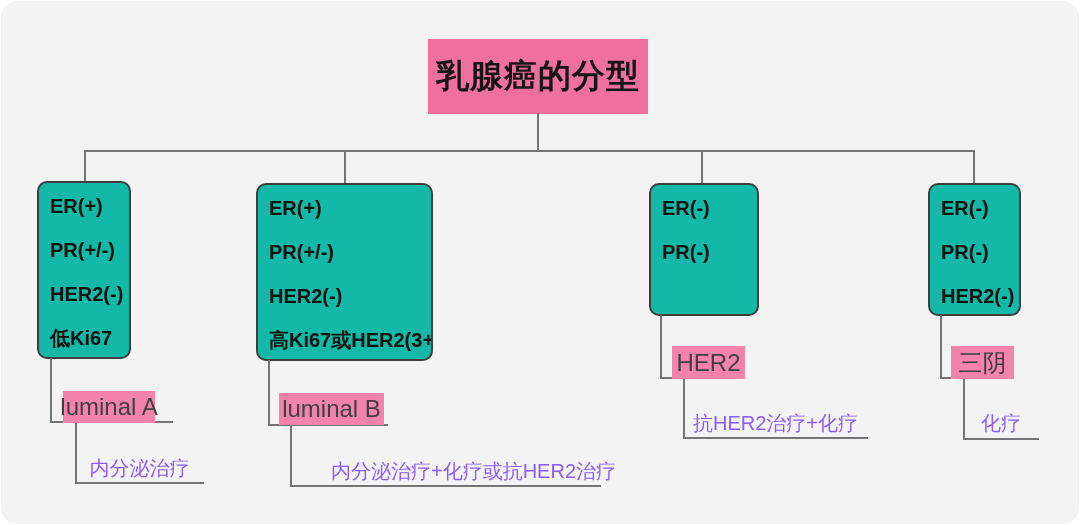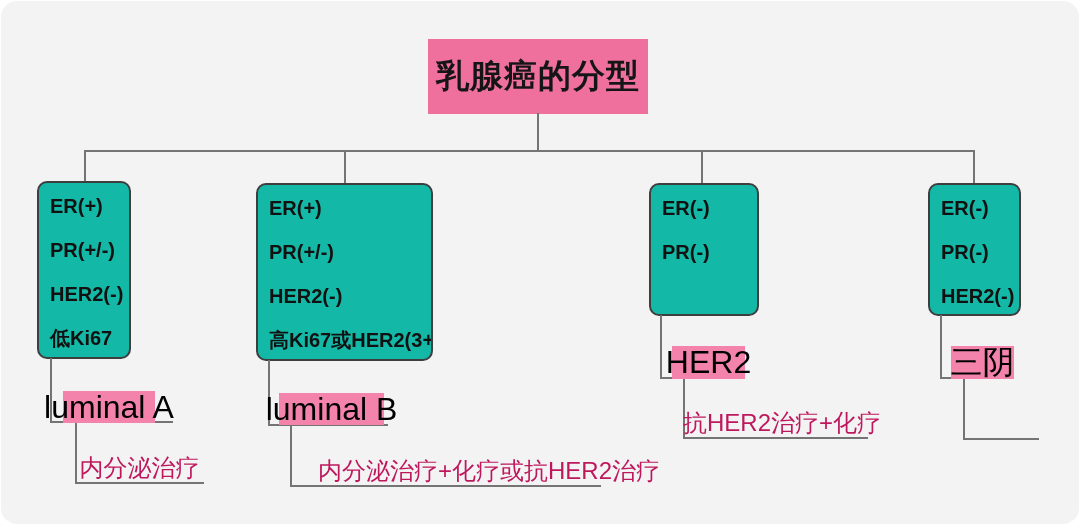--- a/index.html
+++ b/index.html
@@ -40,33 +40,33 @@
     overflow: hidden;
   }
   .box-1 { left: 36px;  top: 180px; width: 94px;  height: 178px; }
   .box-2 { left: 255px; top: 182px; width: 177px; height: 178px; }
   .box-3 { left: 648px; top: 182px; width: 110px; height: 133px; }
   .box-4 { left: 927px; top: 182px; width: 93px;  height: 133px; }
 
   .subtype-label {
     position: absolute;
     background: #F383AB;
-    color: #000000;
-    font-size: 32px;
+    color: #404040;
+    font-size: 24px;
     display: flex; align-items: center; justify-content: center;
     white-space: nowrap;
   }
   .label-1 { left: 62px;  top: 390px; width: 92px; height: 32px; text-align: center; }
   .label-2 { left: 278px; top: 392px; width: 105px; height: 32px; }
   .label-3 { left: 671px; top: 345px; width: 73px;  height: 33px; }
   .label-4 { left: 950px; top: 345px; width: 63px;  height: 33px; }
 
   .treatment {
     position: absolute;
-    font-size: 24px; color: #be185d;
+    font-size: 20px; color: #8b5cf6;
     text-align: center;
     line-height: 30px;
     white-space: nowrap;
   }
   .treat-1 { left: 74px;  top: 452px; width: 129px; }
   .treat-2 { left: 289px; top: 455px; width: 311px; margin-left: 28px; }
   .treat-3 { left: 682px; top: 407px; width: 185px; }
   .treat-4 { left: 962px; top: 407px; width: 76px;  }
 
   
@@ -151,14 +151,15 @@
   <div class="criteria-box box-4">
     <div>ER(-)</div>
     <div>PR(-)</div>
     <div>HER2(-)</div>
   </div>
   <div class="line b4-v1"></div>
   <div class="line b4-l1"></div>
   <div class="subtype-label label-4">三阴</div>
   <div class="line b4-v2"></div>
   <div class="line b4-l2"></div>
+  <div class="treatment treat-4">化疗</div>
 
 </div>
 
 </body></html>

